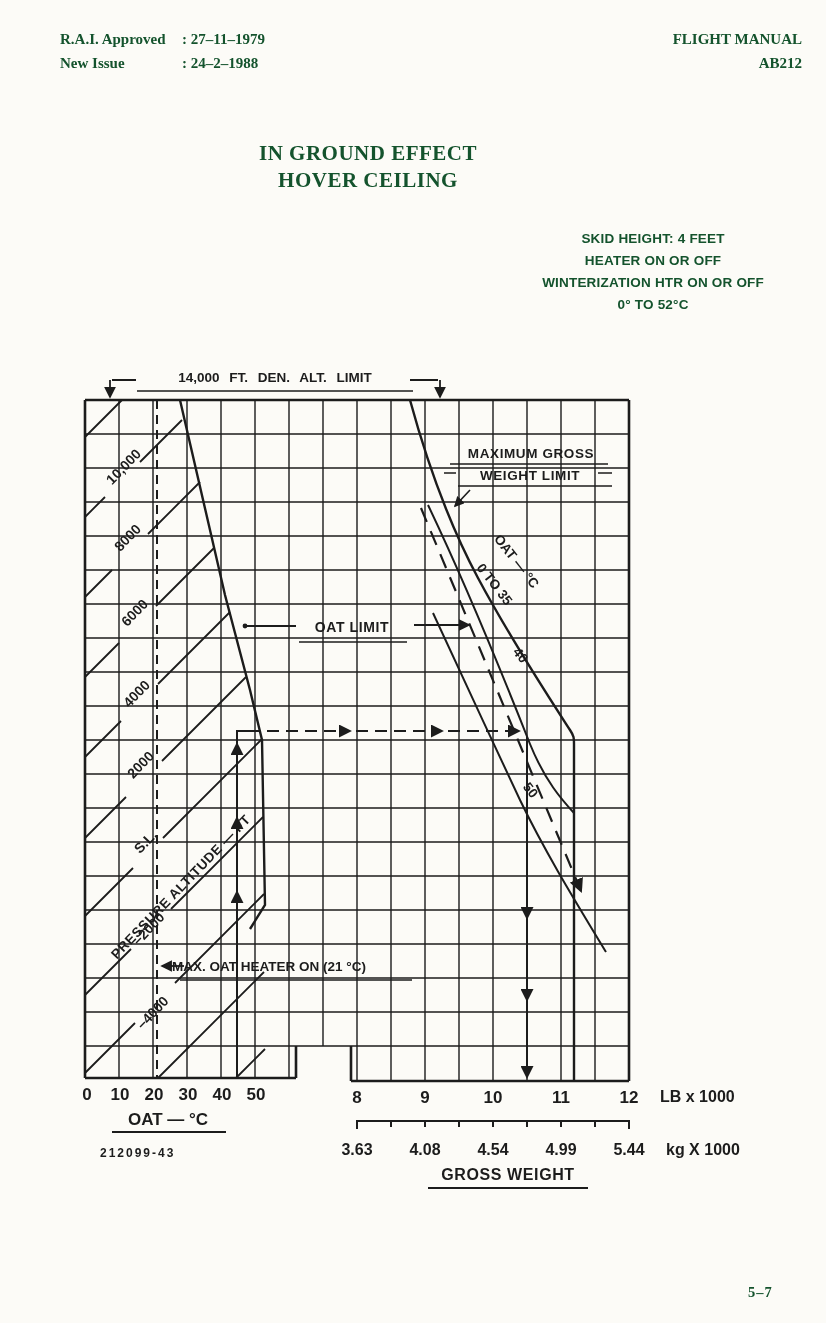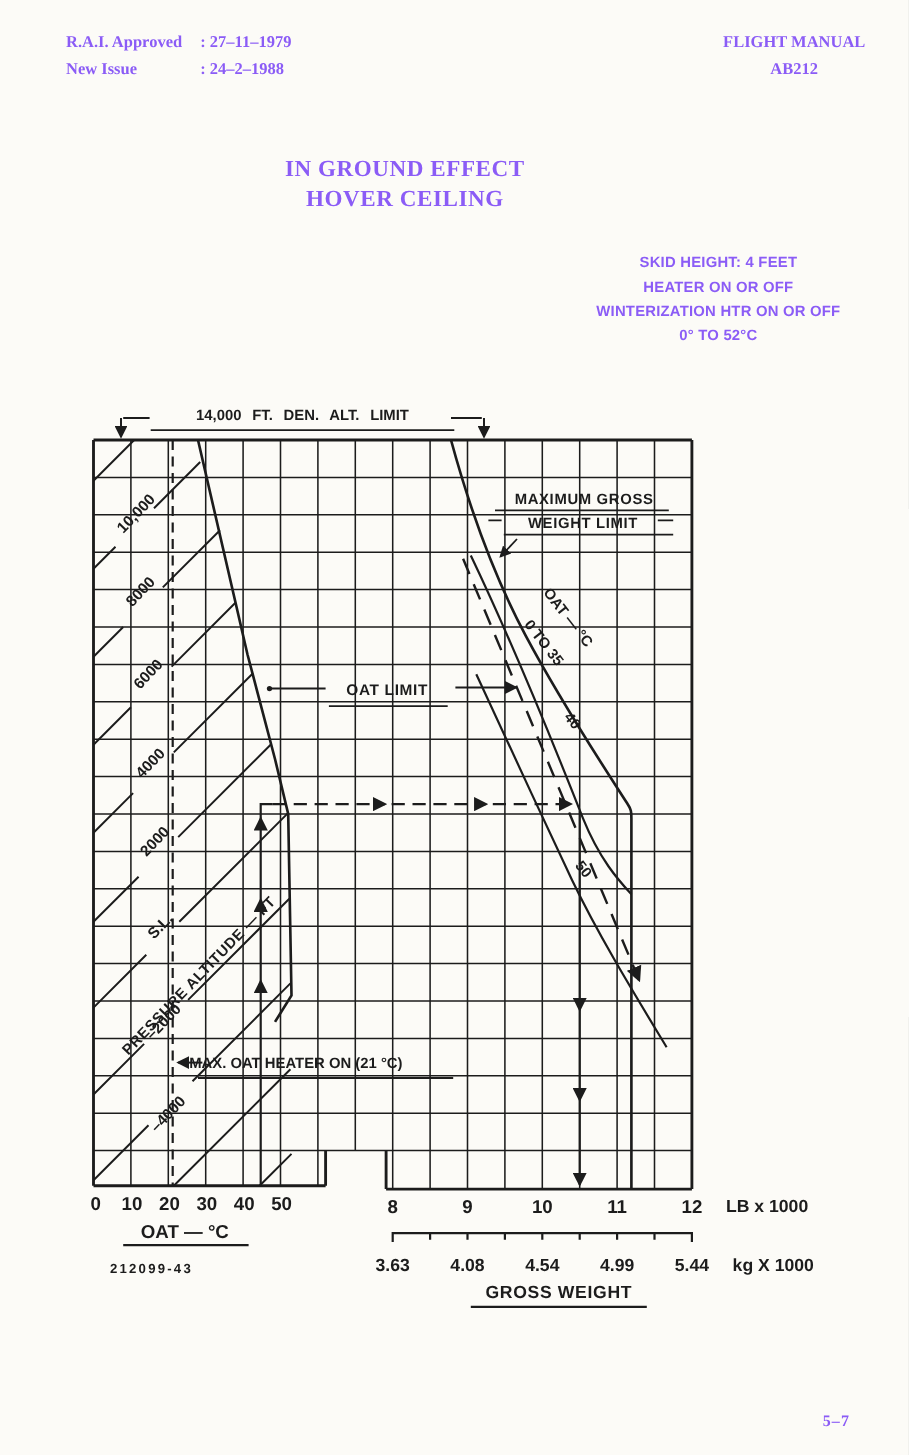--- a/index.html
+++ b/index.html
@@ -1,26 +1,26 @@
 <!DOCTYPE html>
 <html><head>
 <meta charset="utf-8">
 <style>
   html,body{margin:0;padding:0;background:#e8e8e4;}
   .page{
     position:relative;width:826px;height:1323px;margin:0 auto;
-    background:#fcfbf7;color:#8b5cf6;overflow:hidden;
+    background:#fcfbf7;color:#14532d;overflow:hidden;
     font-family:"Liberation Sans", sans-serif;
   }
   .abs{position:absolute;}
   .serif{font-family:"Liberation Serif", serif;}
   .hdr{font-size:15px;font-weight:bold;line-height:24px;}
   .hdr-row{display:flex;}
   .hdr-lbl{width:122px;}
-  .hdr-right{text-align:center;line-height:24px;}
+  .hdr-right{text-align:right;line-height:24px;}
   .title-block{text-align:center;font-size:21px;font-weight:bold;line-height:27px;letter-spacing:.5px;}
   .cond{font-size:13.5px;font-weight:bold;line-height:22px;letter-spacing:.2px;}
   .cond.right{text-align:center;}
   .fig-num{font-size:12px;font-weight:bold;letter-spacing:2px;}
   .page-num{font-size:14.5px;font-weight:bold;letter-spacing:1px;}
   svg{position:absolute;left:0;top:0;}
   svg text{fill:#1c1c1c;font-family:"Liberation Sans",sans-serif;font-weight:bold;}
   .t13{font-size:13.5px;}
   .t14{font-size:14px;}
   .t17{font-size:17px;}

